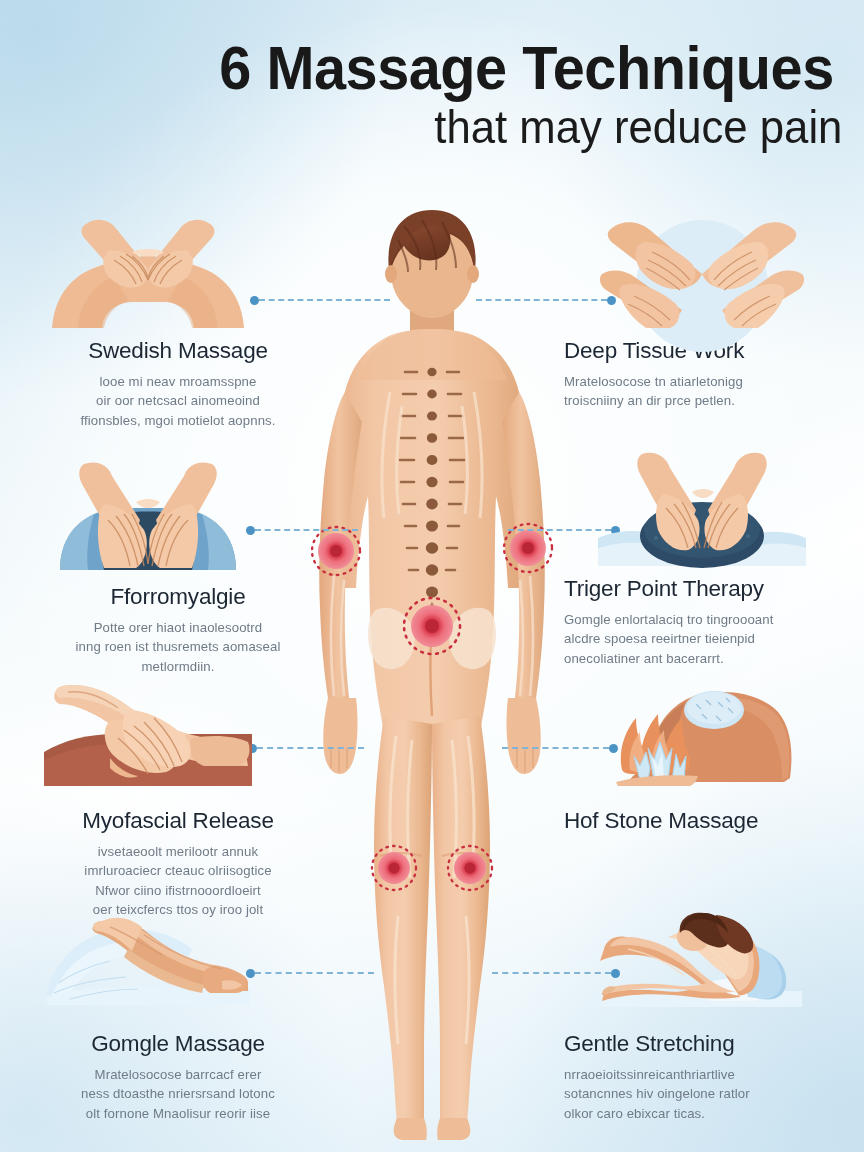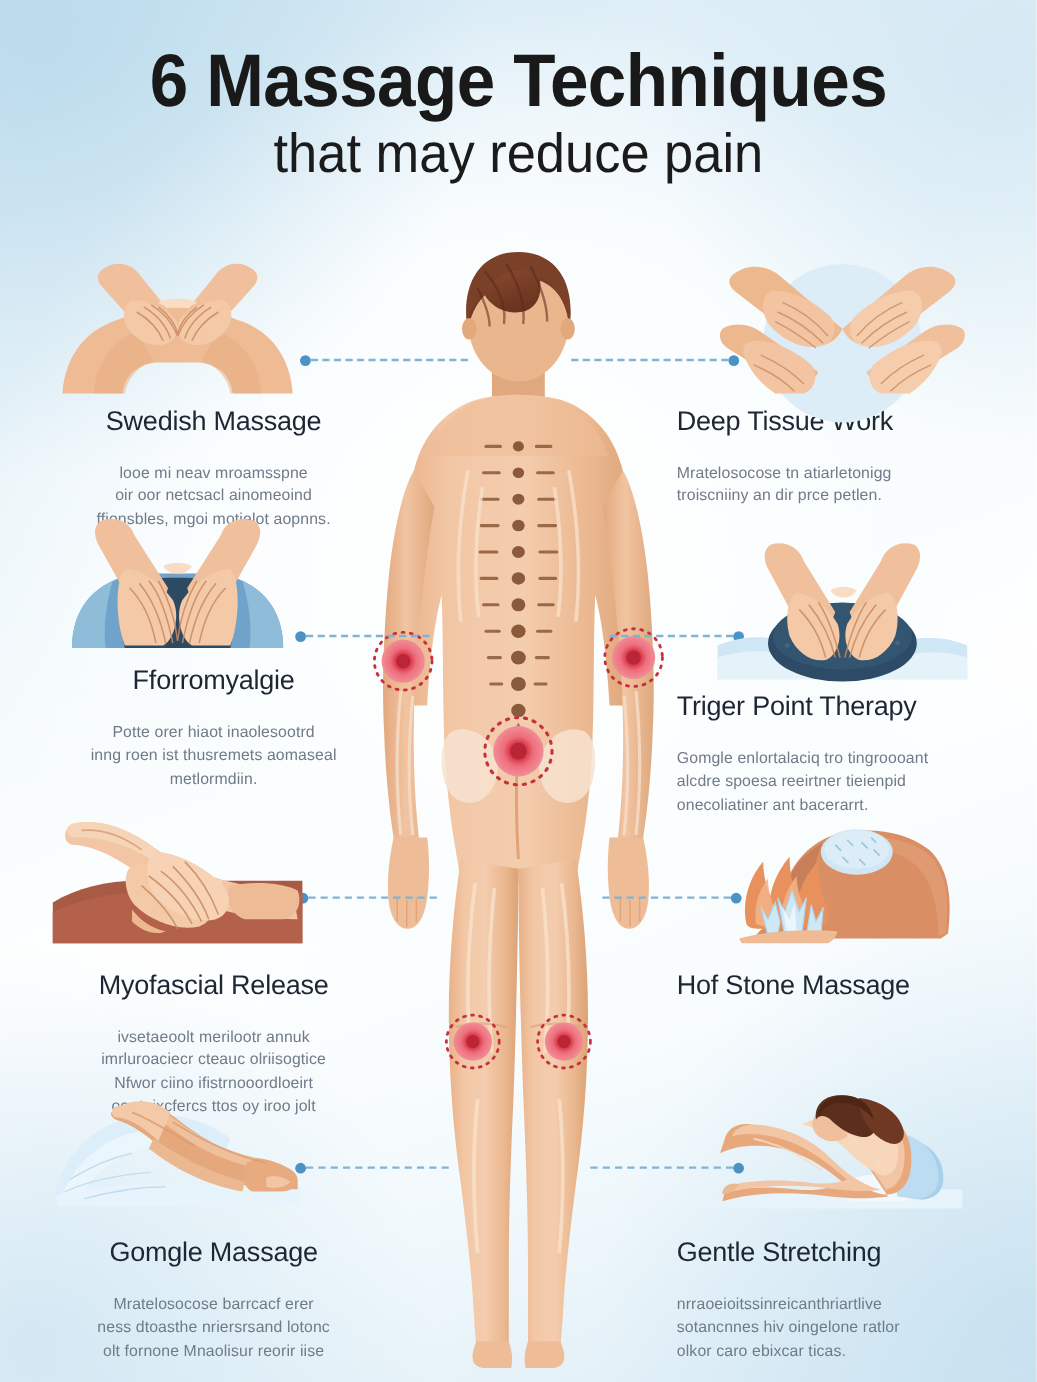--- a/index.html
+++ b/index.html
@@ -22,21 +22,21 @@
     position:absolute; inset:0;
     background:
       radial-gradient(circle at 4% 3%, rgba(168,208,230,.55) 0%, rgba(168,208,230,0) 26%),
       radial-gradient(circle at 97% 6%, rgba(178,214,234,.38) 0%, rgba(178,214,234,0) 22%),
       radial-gradient(circle at 3% 97%, rgba(172,210,232,.45) 0%, rgba(172,210,232,0) 24%),
       radial-gradient(circle at 98% 96%, rgba(176,212,233,.45) 0%, rgba(176,212,233,0) 25%);
     pointer-events:none;
   }
 
   
-  .header { position:absolute; top:36px; left:0; width:100%; text-align:center; z-index:6; }
+  .header { position:absolute; top:36px; left:0; width:100%; text-align:right; z-index:6; }
   .title {
     font-family:"Liberation Sans Narrow","Liberation Sans", sans-serif;
     font-size:62px; font-weight:bold; color:#191919;
     letter-spacing:-0.5px; line-height:1.04;
     transform:scaleX(0.93); transform-origin:center;
   }
   .subtitle {
     font-family:"Liberation Sans Narrow","Liberation Sans", sans-serif;
     font-size:46px; font-weight:normal; color:#1b1b1b;
     line-height:1.12; margin-top:2px;
@@ -52,31 +52,31 @@
   .panel.right { right:32px; text-align:left; }
 
   .panel-art { position:relative; width:208px; height:118px; }
   .panel.right .panel-art { margin-left:34px; }
 
   .panel-heading {
     font-size:22.5px; font-weight:normal; color:#1c2733;
     letter-spacing:-0.2px; line-height:1.1; margin-top:9px;
     white-space:nowrap;
   }
-  .panel-body { margin-top:20px; }
+  .panel-body { margin-top:8px; }
   .panel-body .bl {
     display:block;
     font-size:13.2px; line-height:1.47;
     color:#6f7b87; letter-spacing:.1px;
     white-space:nowrap;
   }
 
   
   .p1 { top:212px; }  .p2 { top:212px; }
-  .p3 { top:428px; }  .p4 { top:450px; }
+  .p3 { top:458px; }  .p4 { top:450px; }
   .p5 { top:682px; }  .p6 { top:682px; }
   .p7 { top:905px; }  .p8 { top:905px; }
 
   
   .connector { position:absolute; z-index:4; height:14px; display:flex; align-items:center; }
   .connector .dot { width:9px; height:9px; border-radius:50%; background:#4b93c4; flex:0 0 auto; }
   .connector .dash {
     flex:1 1 auto; height:0;
     border-top:2px dashed #7fb4d6;
   }

